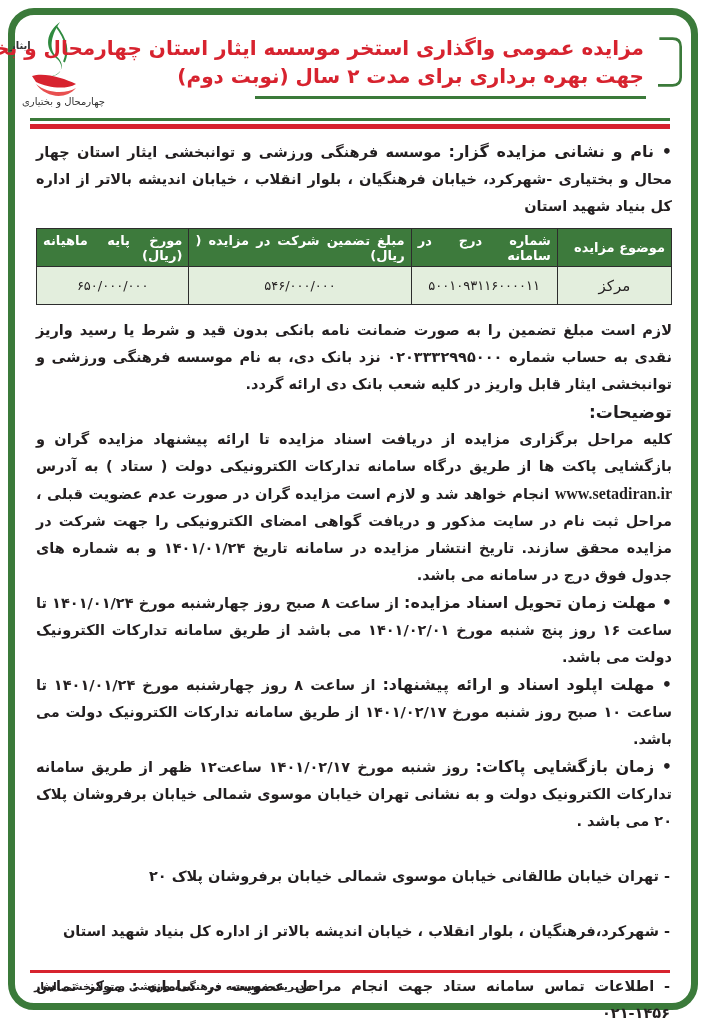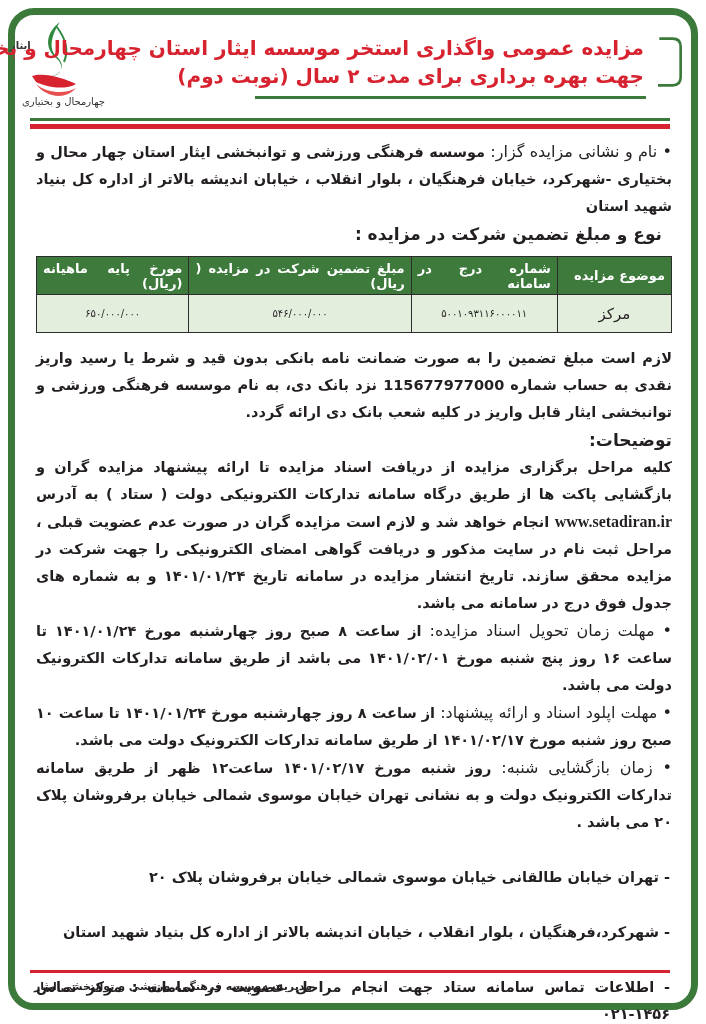--- a/index.html
+++ b/index.html
@@ -11,25 +11,25 @@
     }
     .logo { position: absolute; left: 26px; top: 18px; width: 60px; height: 90px; }
     .title-wrap { position: absolute; right: 26px; top: 34px; text-align: right; direction: rtl; }
     .title-line { color: #d7232f; font-weight: bold; font-size: 20px; line-height: 28px; white-space: nowrap; }
     .title-line.second { padding-right: 0; }
     .title-bracket { position: absolute; right: 14px; top: 36px; width: 60px; height: 78px; }
     .hr-green { position: absolute; left: 30px; right: 36px; top: 118px; height: 3px; background: #3b7a3a; }
     .hr-red { position: absolute; left: 30px; right: 36px; top: 124px; height: 5px; background: #d7232f; }
     .content { position: absolute; left: 36px; right: 34px; top: 138px; direction: rtl; text-align: justify; }
     p, .line { font-size: 14.5px; line-height: 27px; font-weight: bold; }
-    .bullet-h { font-weight: 400; font-size: 16px; }
+    .bullet-h { font-weight: 700; font-size: 16px; }
     .heading { font-size: 17px; font-weight: 900; line-height: 28px; }
     table.auction { width: 100%; border-collapse: collapse; margin: 8px 0 12px 0; direction: rtl; }
     table.auction th { background: #3d7a3c; color: #fff; font-size: 13px; font-weight: bold; height: 38px; border: 1px solid #2d2d2d; padding: 0 6px; }
-    table.auction td { background: #e3eedd; font-size: 10px; height: 38px; text-align: center; border: 1px solid #2d2d2d; font-weight: normal; }
+    table.auction td { background: #e3eedd; font-size: 13px; height: 38px; text-align: center; border: 1px solid #2d2d2d; font-weight: normal; }
     .c1 { width: 18%; } .c2 { width: 23%; } .c3 { width: 35%; } .c4 { width: 24%; }
     .url { font-family: "Liberation Serif", serif; font-weight: bold; font-size: 16px; direction: ltr; unicode-bidi: embed; }
     .dash-line { padding-right: 2px; margin-top: 28px; }
     .hr-footer { position: absolute; left: 30px; right: 36px; top: 970px; height: 3px; background: #d7232f; }
     .footer { position: absolute; left: 34px; top: 980px; font-size: 11px; font-weight: bold; direction: rtl; }
   </style>
 </head>
 <body>
 
 <div class="frame"></div>
@@ -54,60 +54,59 @@
 </div>
 
 <div class="hr-green"></div>
 <div class="hr-red"></div>
 
 <div class="content">
   <p>
     <span class="bullet-h">• نام و نشانی مزایده گزار:</span>
     <span>موسسه فرهنگی ورزشی و توانبخشی ایثار استان چهار محال و بختیاری -شهرکرد، خیابان فرهنگیان ، بلوار انقلاب ، خیابان اندیشه بالاتر از اداره کل بنیاد شهید استان</span>
   </p>
-  <div class="heading" style="padding-right:10px;">نوع و مبلغ تضمین شرکت در مزایده :</div>
 
   <table class="auction">
     <thead>
       <tr>
         <th class="c1">موضوع مزایده</th>
         <th class="c2">شماره درج در سامانه</th>
         <th class="c3">مبلغ تضمین شرکت در مزایده ( ریال)</th>
         <th class="c4">مورخ پایه ماهیانه (ریال)</th>
       </tr>
     </thead>
     <tbody>
       <tr>
         <td style="font-size:15px;">مرکز</td>
         <td>۵۰۰۱۰۹۳۱۱۶۰۰۰۰۱۱</td>
         <td>۵۴۶/۰۰۰/۰۰۰</td>
         <td>۶۵۰/۰۰۰/۰۰۰</td>
       </tr>
     </tbody>
   </table>
 
-  <p>لازم است مبلغ تضمین را به صورت ضمانت نامه بانکی بدون قید و شرط یا رسید واریز نقدی به حساب شماره 115677977000 نزد بانک دی، به نام موسسه فرهنگی ورزشی و توانبخشی ایثار قابل واریز در کلیه شعب بانک دی ارائه گردد.</p>
+  <p>لازم است مبلغ تضمین را به صورت ضمانت نامه بانکی بدون قید و شرط یا رسید واریز نقدی به حساب شماره ۰۲۰۳۳۳۲۹۹۵۰۰۰ نزد بانک دی، به نام موسسه فرهنگی ورزشی و توانبخشی ایثار قابل واریز در کلیه شعب بانک دی ارائه گردد.</p>
 
   <div class="heading">توضیحات:</div>
   <p>
     <span>کلیه مراحل برگزاری مزایده از دریافت اسناد مزایده تا ارائه پیشنهاد مزایده گران و بازگشایی پاکت ها از طریق درگاه سامانه تدارکات الکترونیکی دولت ( ستاد ) به آدرس</span>
     <span class="url">www.setadiran.ir</span>
     <span>انجام خواهد شد و لازم است مزایده گران در صورت عدم عضویت قبلی ، مراحل ثبت نام در سایت مذکور و دریافت گواهی امضای الکترونیکی را جهت شرکت در مزایده محقق سازند. تاریخ انتشار مزایده در سامانه تاریخ ۱۴۰۱/۰۱/۲۴ و به شماره های جدول فوق درج در سامانه می باشد.</span>
   </p>
 
   <p>
     <span class="bullet-h">• مهلت زمان تحویل اسناد مزایده:</span>
     <span>از ساعت ۸ صبح روز چهارشنبه مورخ ۱۴۰۱/۰۱/۲۴ تا ساعت ۱۶ روز پنج شنبه مورخ ۱۴۰۱/۰۲/۰۱ می باشد از طریق سامانه تدارکات الکترونیک دولت می باشد.</span>
   </p>
   <p>
     <span class="bullet-h">• مهلت اپلود اسناد و ارائه پیشنهاد:</span>
     <span>از ساعت ۸ روز چهارشنبه مورخ ۱۴۰۱/۰۱/۲۴ تا ساعت ۱۰ صبح روز شنبه مورخ ۱۴۰۱/۰۲/۱۷ از طریق سامانه تدارکات الکترونیک دولت می باشد.</span>
   </p>
   <p>
-    <span class="bullet-h">• زمان بازگشایی شنبه:</span>
+    <span class="bullet-h">• زمان بازگشایی پاکات:</span>
     <span>روز شنبه مورخ ۱۴۰۱/۰۲/۱۷ ساعت۱۲ ظهر از طریق سامانه تدارکات الکترونیک دولت و به نشانی تهران خیابان موسوی شمالی خیابان برفروشان پلاک ۲۰ می باشد .</span>
   </p>
 
   <div class="line dash-line">- تهران خیابان طالقانی خیابان موسوی شمالی خیابان برفروشان پلاک ۲۰</div>
   <div class="line dash-line">- شهرکرد،فرهنگیان ، بلوار انقلاب ، خیابان اندیشه بالاتر از اداره کل بنیاد شهید استان</div>
   <div class="line dash-line">- اطلاعات تماس سامانه ستاد جهت انجام مراحل عضویت در سامانه : مرکز تماس ۱۴۵۶-۰۲۱</div>
   <div class="line dash-line" style="padding-right:14px;">تلفن تماس جهت کسب اطلاعات : ۰۹۱۳۸۰۲۵۸۲۳</div>
 
 </div>
 

